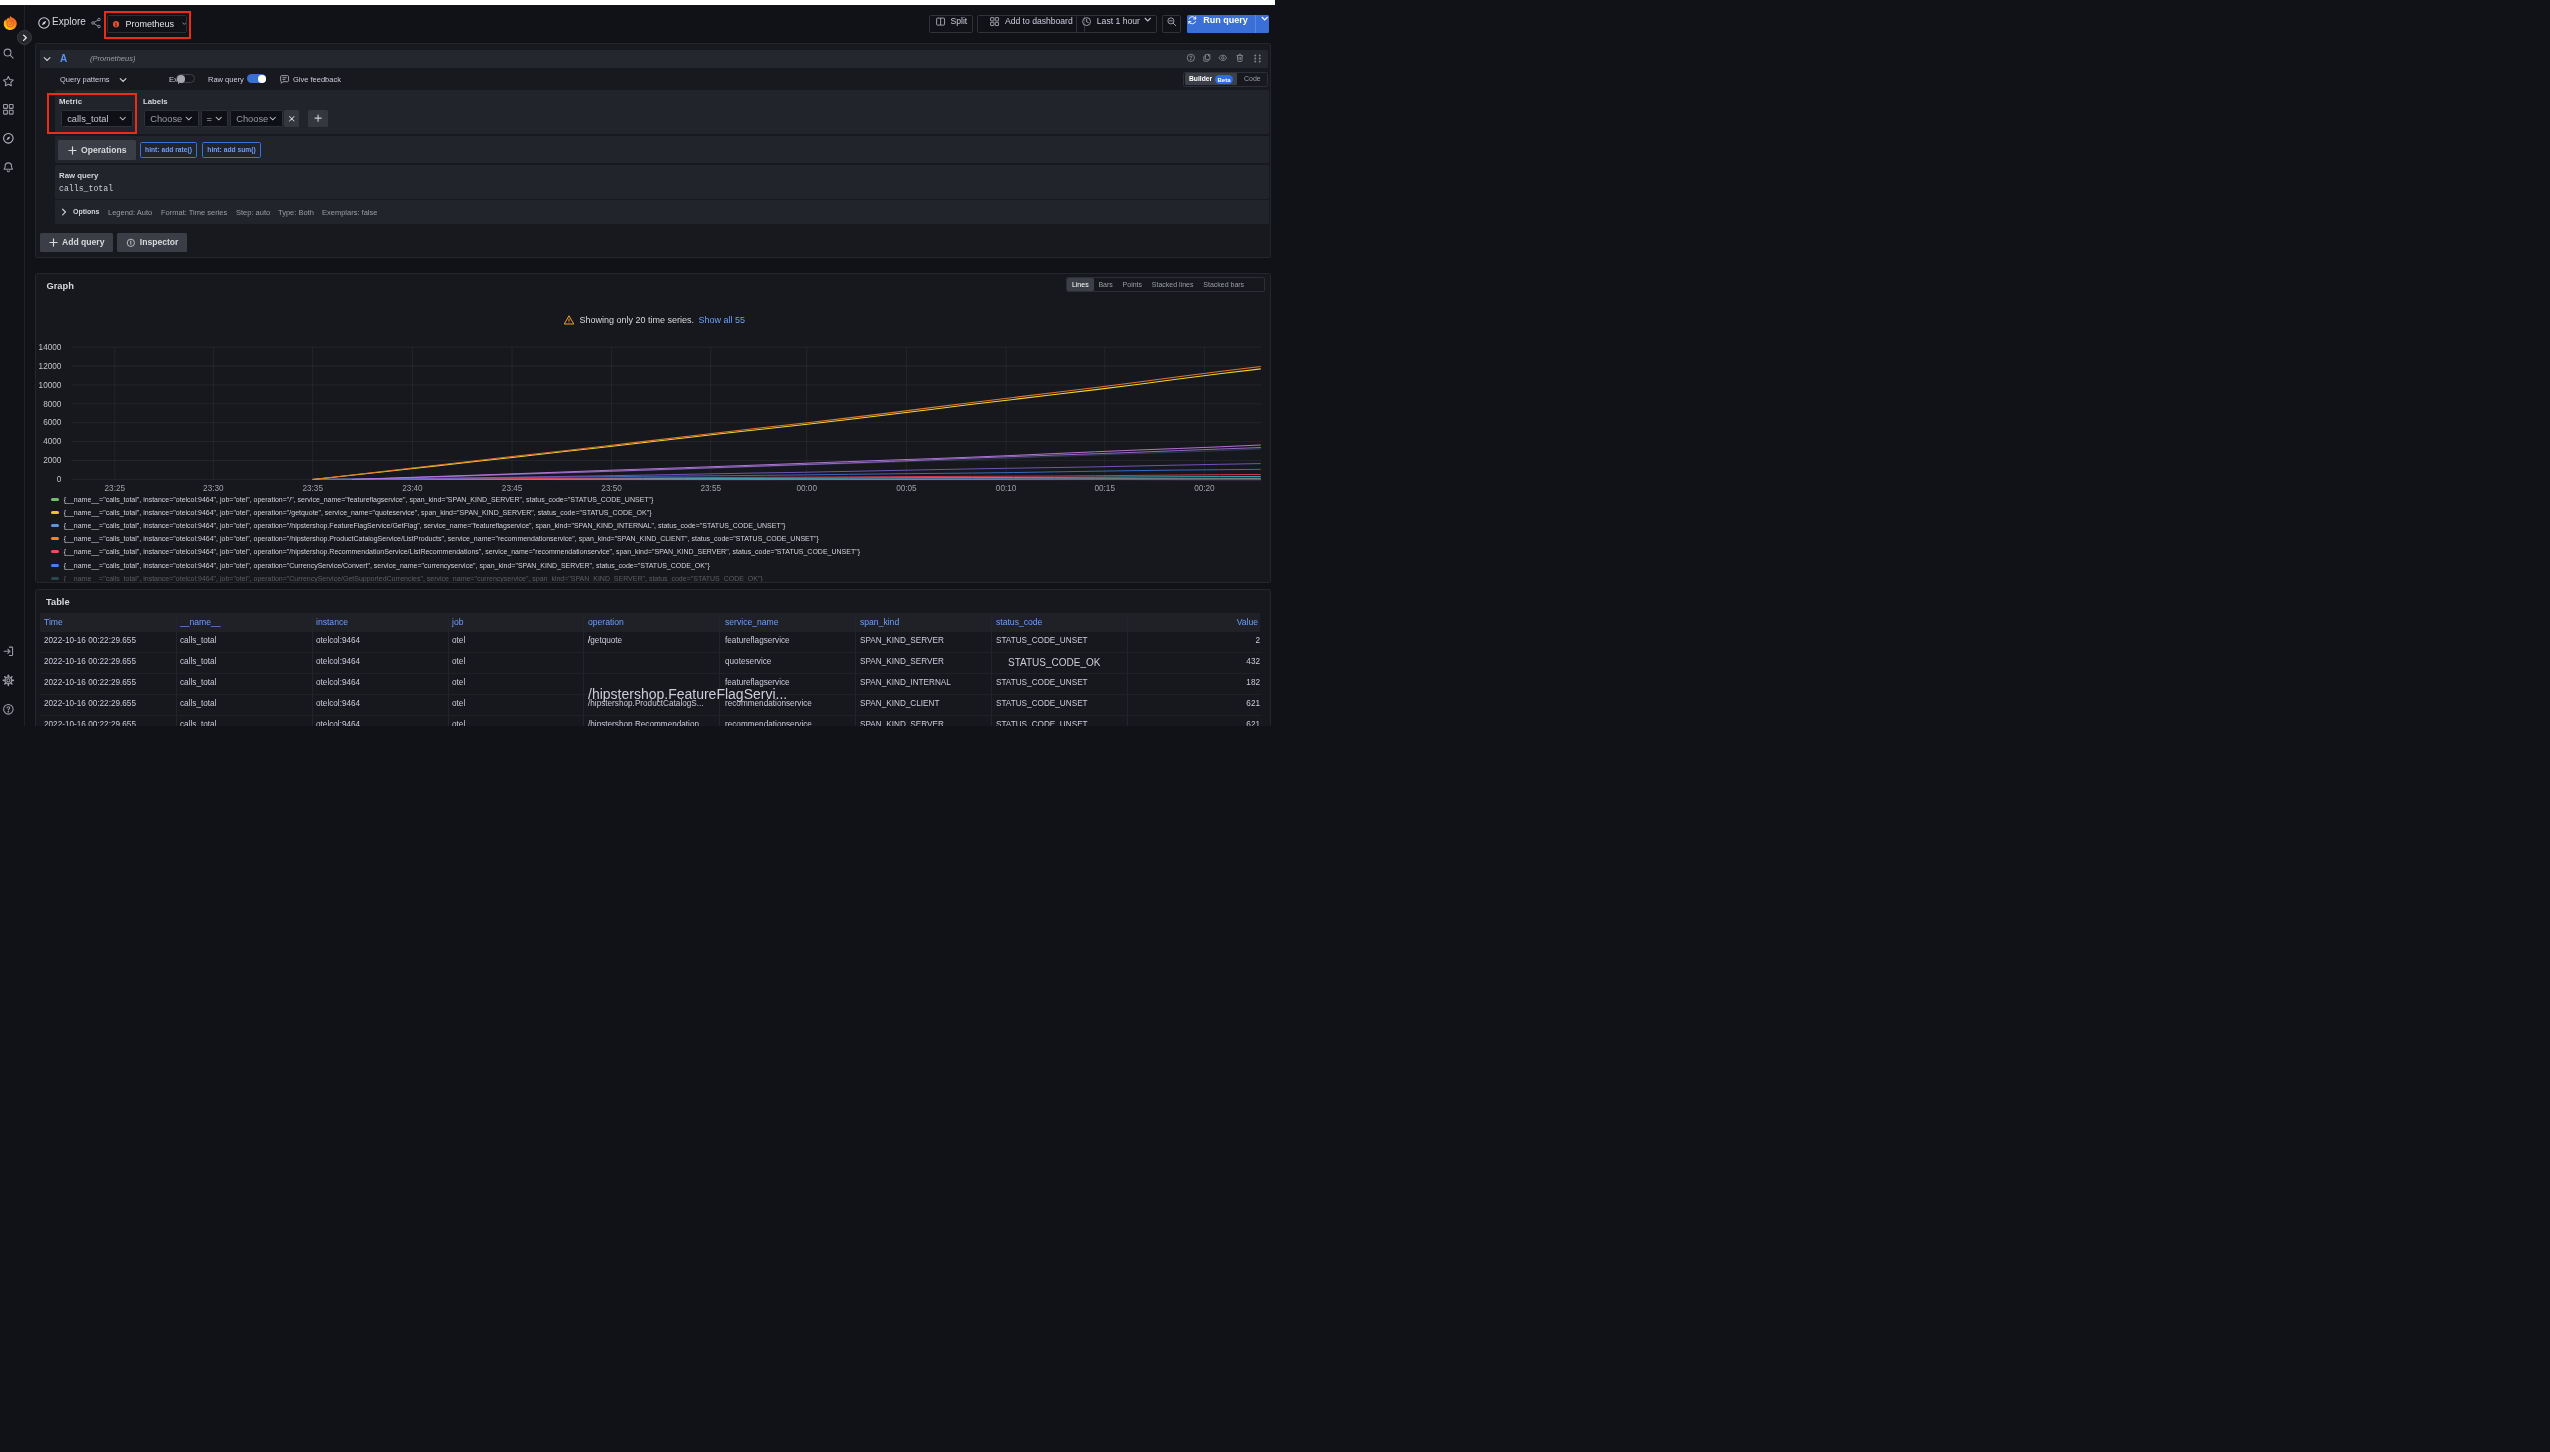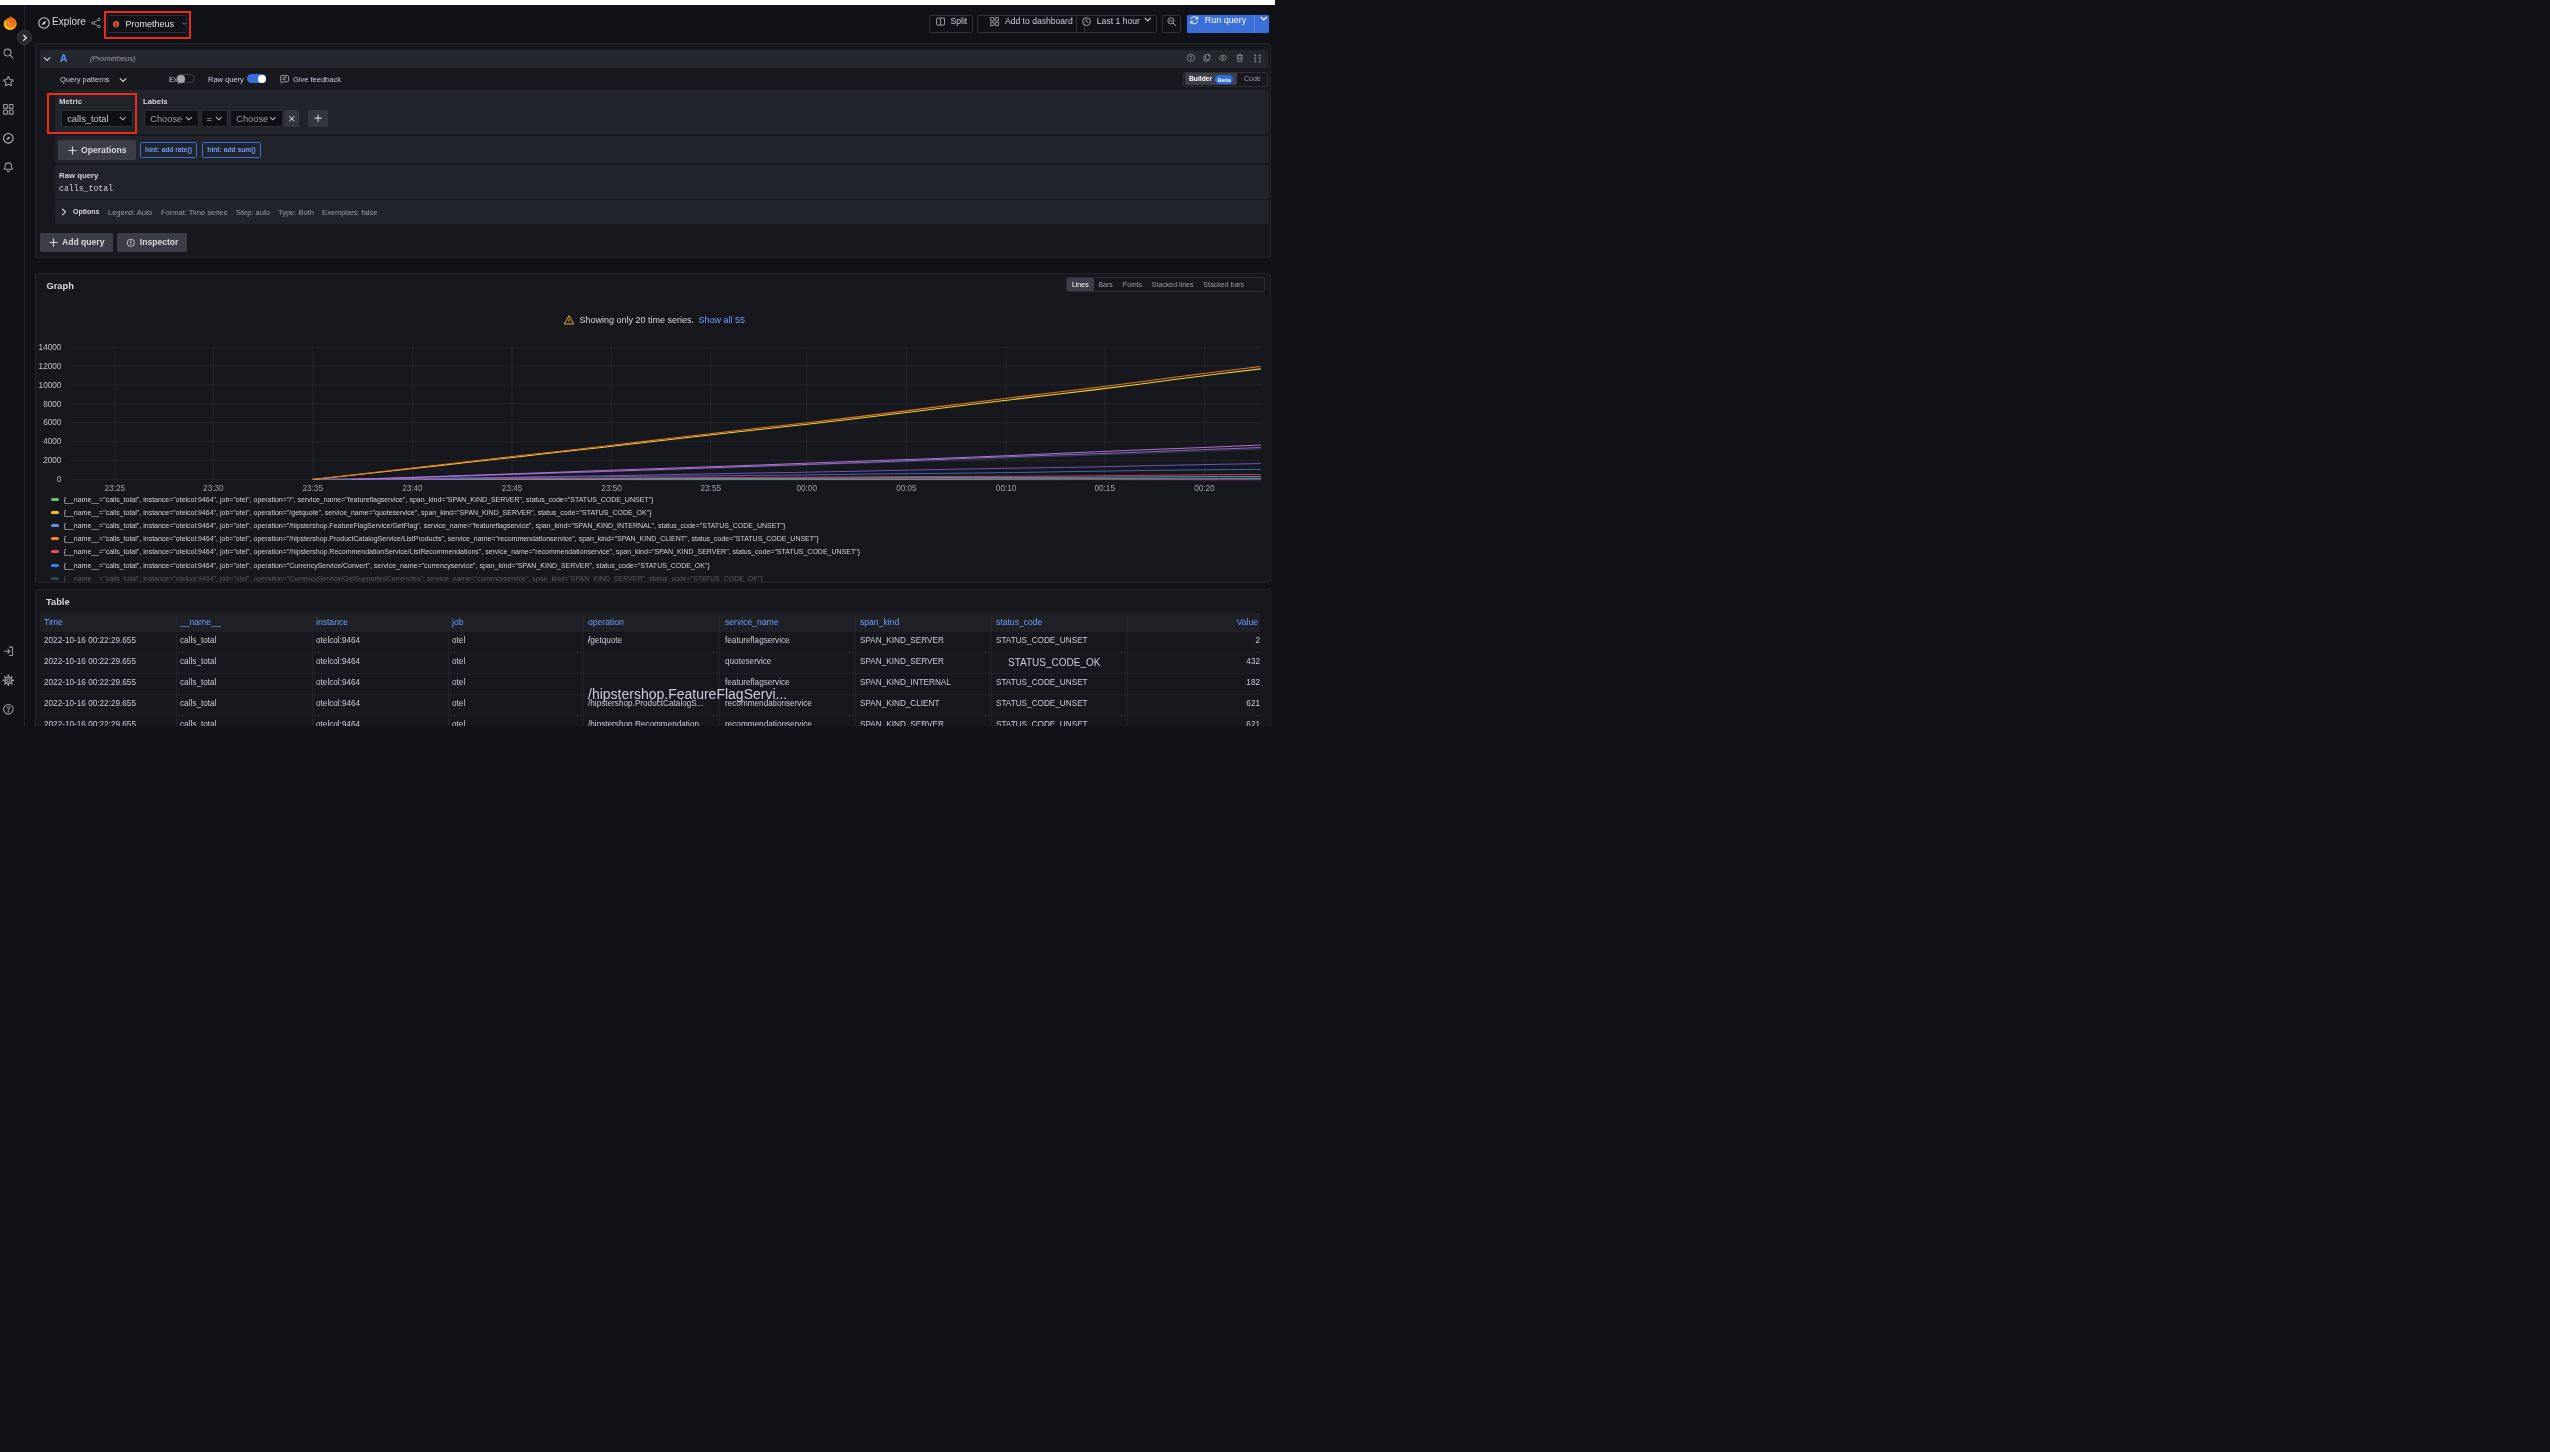--- a/index.html
+++ b/index.html
@@ -168,21 +168,21 @@
         <path d="M7.5 10.5 L13.5 10.5" stroke-linecap="round"></path>
       </svg>
     </div>
 <div class="navbtn" style="left:1187px;width:82px;background:#3a6fd8;border:none;color:#ffffff;gap:0;">
 <svg class="ic" width="10.5" height="10.5" viewBox="0 0 24 24" fill="none" stroke="#fff" stroke-width="2.1" style="margin-right:5.2px;">
         <path d="M4.5 9 A8 8 0 0 1 19.5 9" stroke-linecap="round"></path>
         <path d="M19.5 15 A8 8 0 0 1 4.5 15" stroke-linecap="round"></path>
         <path d="M19.8 4.5 L19.8 9.2 L15.2 9.2" fill="none" stroke-linecap="round" stroke-linejoin="round"></path>
         <path d="M4.2 19.5 L4.2 14.8 L8.8 14.8" fill="none" stroke-linecap="round" stroke-linejoin="round"></path>
       </svg>
-<span style="font-weight:400;font-size:9px;">Run query</span>
+<span style="font-weight:700;font-size:9px;">Run query</span>
 <span style="width:0.7px;height:18px;background:#5788e0;margin-left:7.5px;"></span>
 <svg class="ic" width="7.5" height="7.5" viewBox="0 0 10 10" style="margin:0 0 0 5.2px;">
         <path d="M1.5 3 L5 6.5 L8.5 3" stroke="#fff" stroke-width="1.5" fill="none" stroke-linecap="round"></path>
       </svg>
     </div>
 
 <div class="abs" style="left:35px;top:43px;width:1236px;height:215px;background:#17191e;border:0.7px solid #24262c;border-radius:1.5px;"></div>
 
 <div class="abs" style="left:40px;top:50px;width:1228px;height:17.5px;background:#25272e;border-radius:1.5px;"></div>
 <svg class="abs ic" width="8.2" height="8.2" viewBox="0 0 10 10" style="left:43px;top:55px;">

